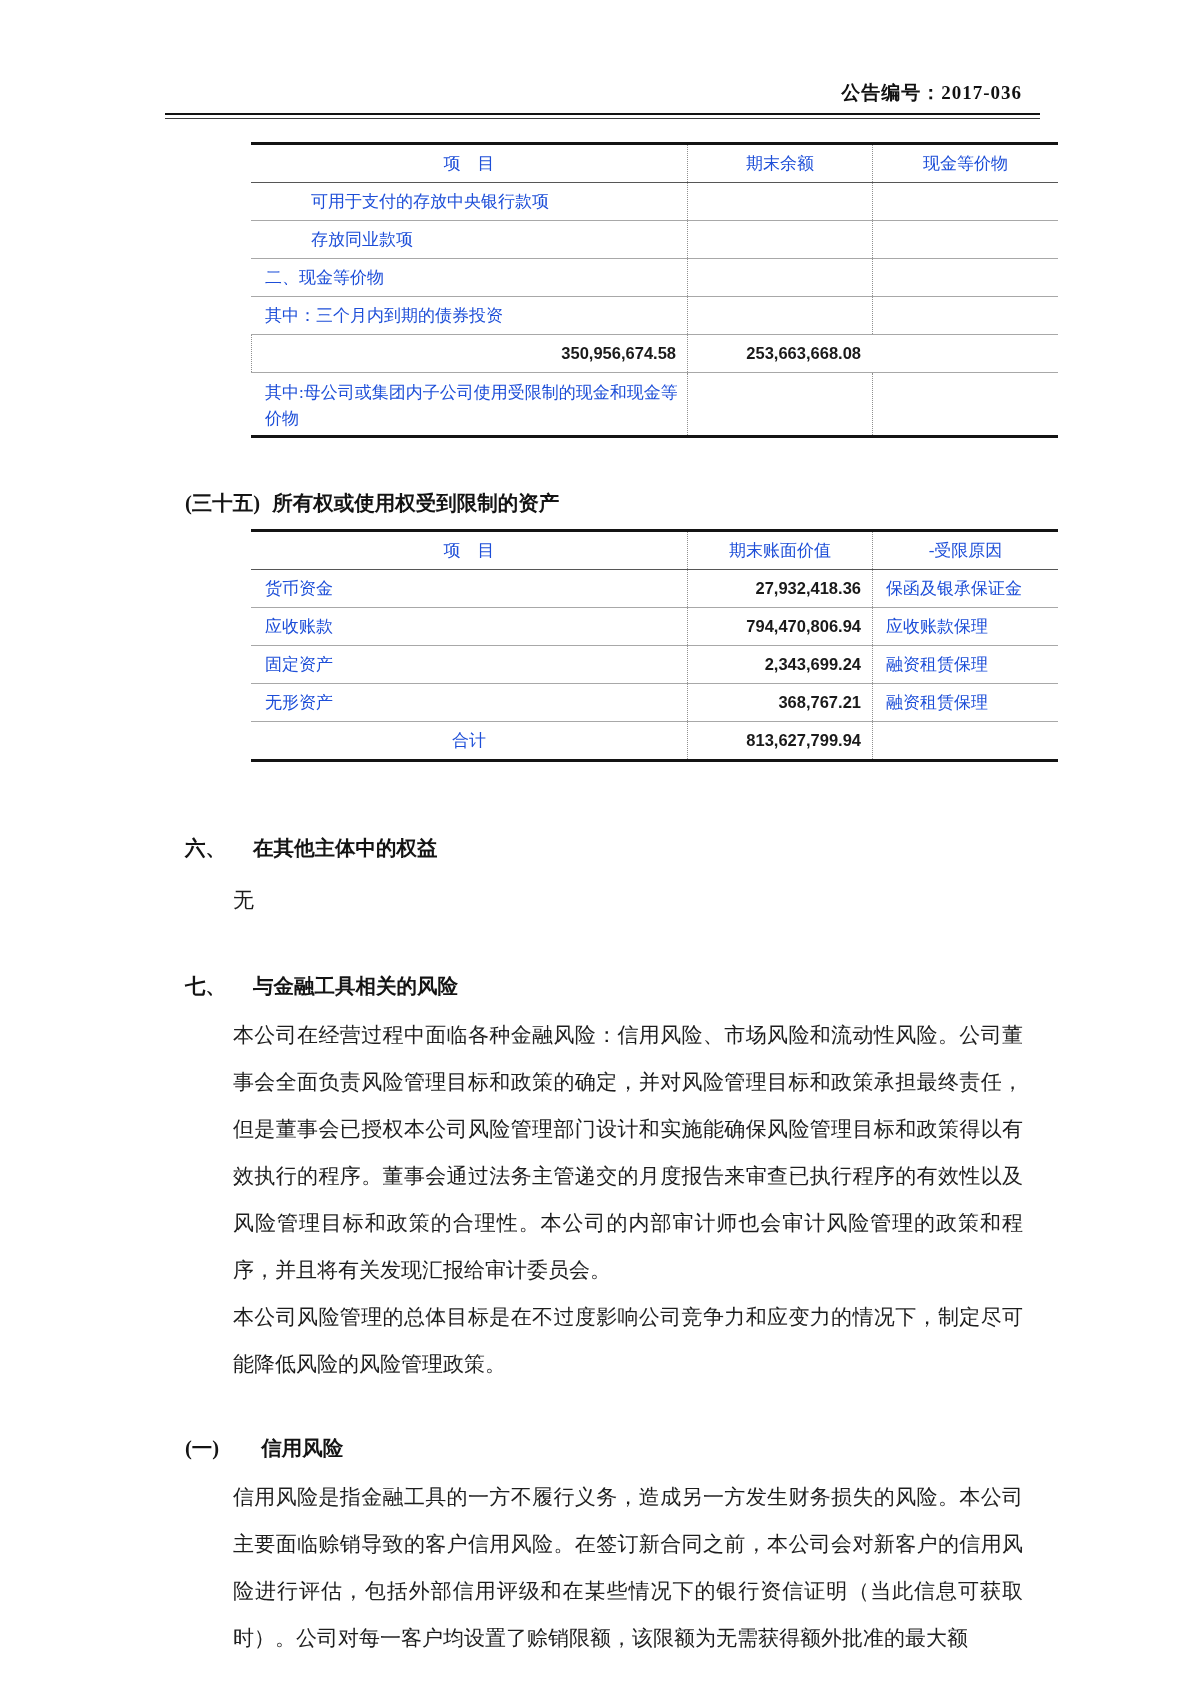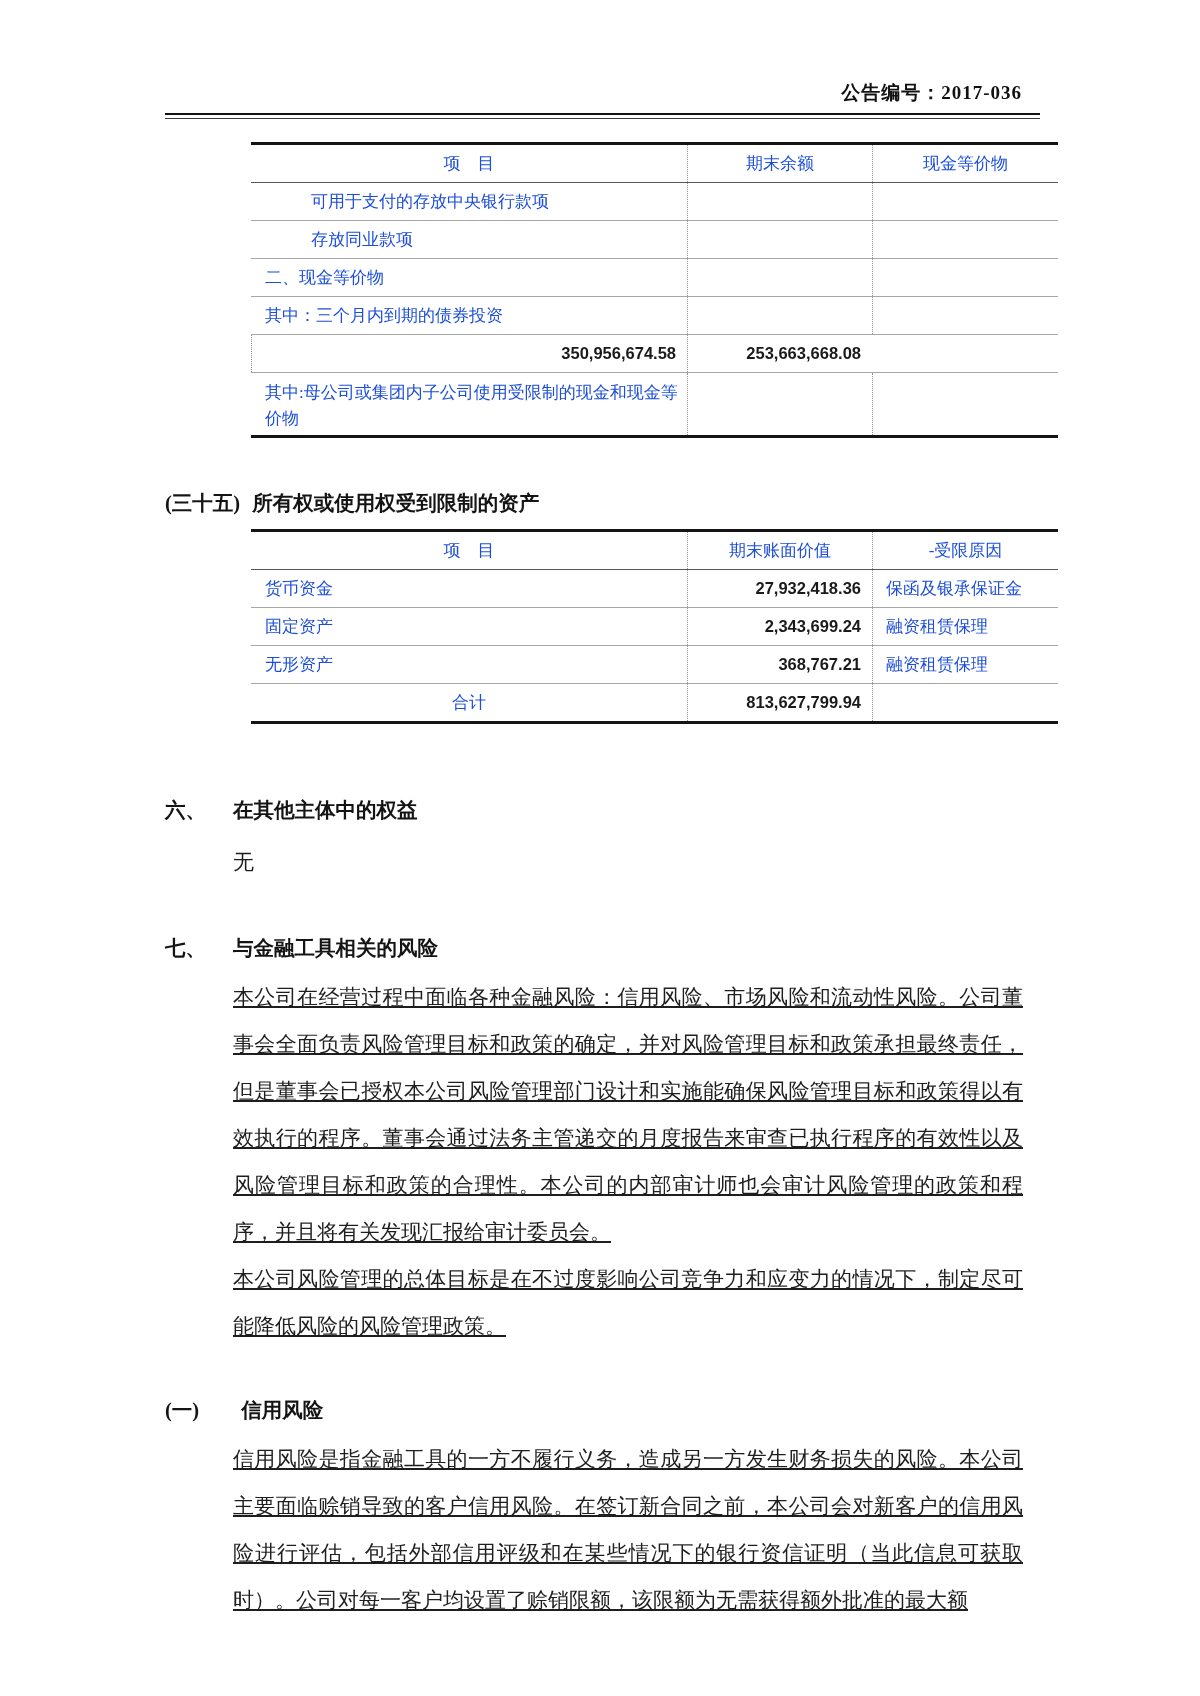--- a/index.html
+++ b/index.html
@@ -70,42 +70,42 @@
   .tr.tall .cell{min-height:58px;}
   .tr.tall .c1{line-height:1.55;padding-top:4px;padding-bottom:0;padding-right:6px;}
 
   
   .sec-head{
     display:flex;
     font-size:20.5px;
     font-weight:bold;
     color:#141414;
   }
-  .sec-head .sec-num{flex:0 0 68px;}
+  .sec-head .sec-num{flex:0 0 68px;margin-left:20px;}
   .sec-head.sub .sec-num{flex:0 0 auto;margin-right:12px;}
   .h35{margin-top:51px;}
   .h6{margin-top:72px;}
   .h7{margin-top:58px;}
   .h-credit{margin-top:46px;}
 
   .none-text{
     margin:24px 0 0 68px;
     font-size:21px;
   }
 
   
   .body-block{
     margin-left:68px;
     width:790px;
     font-size:21px;
     line-height:47px;
     text-align:justify;
     color:#1e1e1e;
   }
-  .body-block p{margin:0;text-decoration:underline;}
+  .body-block p{margin:0;}
   .mt14{margin-top:12px;}
 </style>
 </head>
 <body>
 
 <div class="page">
 
   <div class="doc-number">公告编号：2017-036</div>
   <div class="header-rule"></div>
 
@@ -156,20 +156,25 @@
       <div class="cell c1 center">项　目</div>
       <div class="cell c2">期末账面价值</div>
       <div class="cell c3">-受限原因</div>
     </div>
     <div class="tr">
       <div class="cell c1">货币资金</div>
       <div class="cell c2 num">27,932,418.36</div>
       <div class="cell c3 reason">保函及银承保证金</div>
     </div>
     <div class="tr">
+      <div class="cell c1">应收账款</div>
+      <div class="cell c2 num">794,470,806.94</div>
+      <div class="cell c3 reason">应收账款保理</div>
+    </div>
+    <div class="tr">
       <div class="cell c1">固定资产</div>
       <div class="cell c2 num">2,343,699.24</div>
       <div class="cell c3 reason">融资租赁保理</div>
     </div>
     <div class="tr">
       <div class="cell c1">无形资产</div>
       <div class="cell c2 num">368,767.21</div>
       <div class="cell c3 reason">融资租赁保理</div>
     </div>
     <div class="tr">

